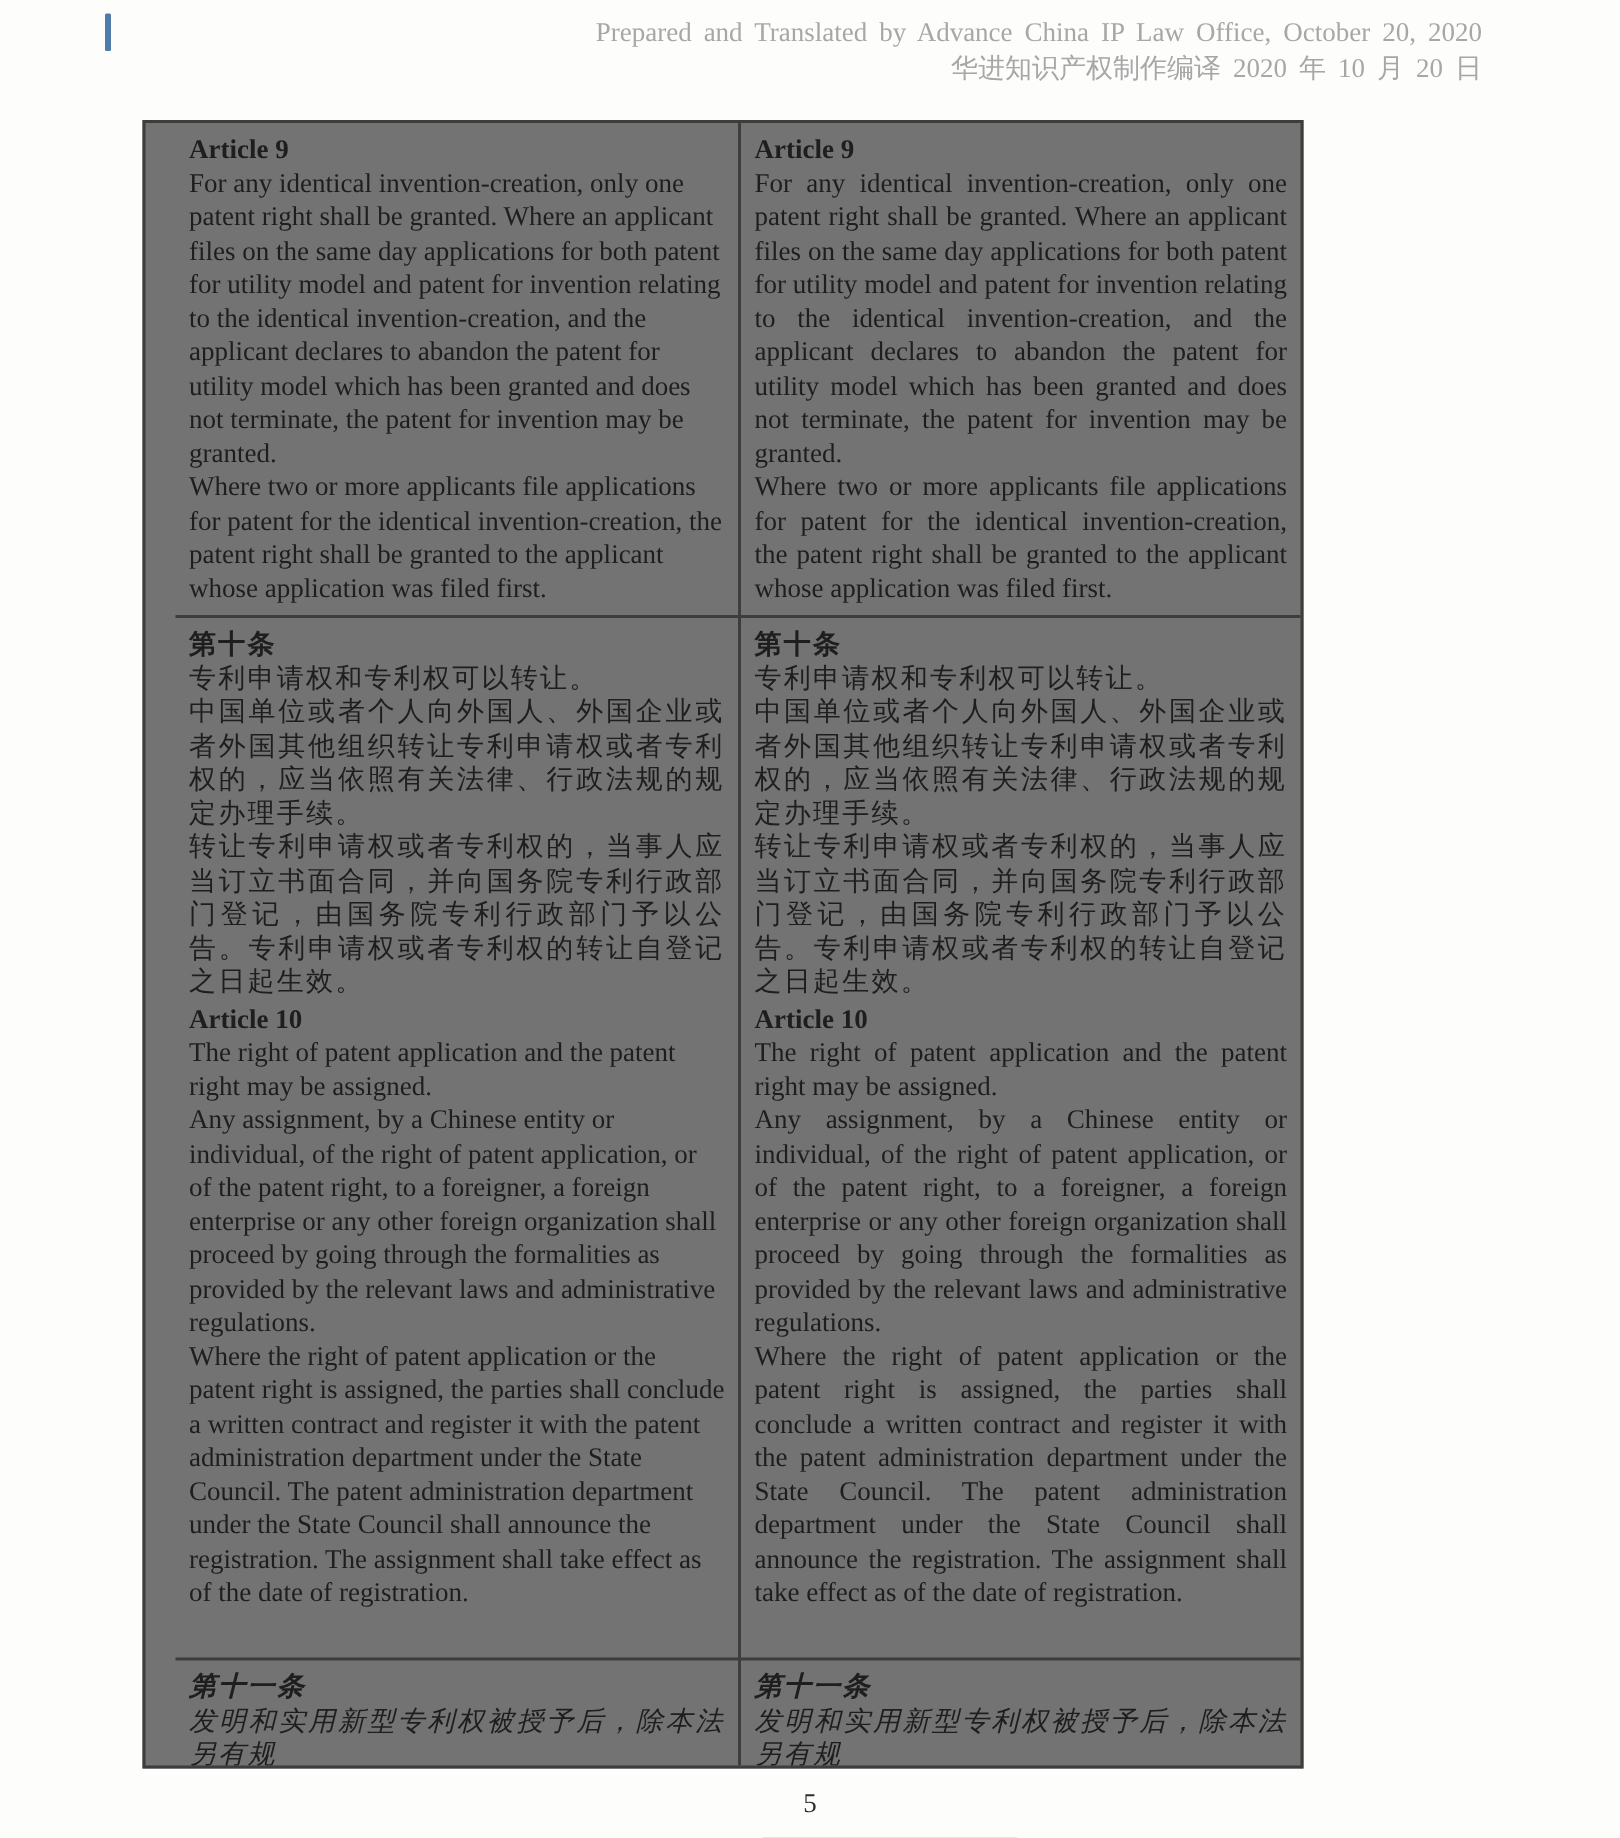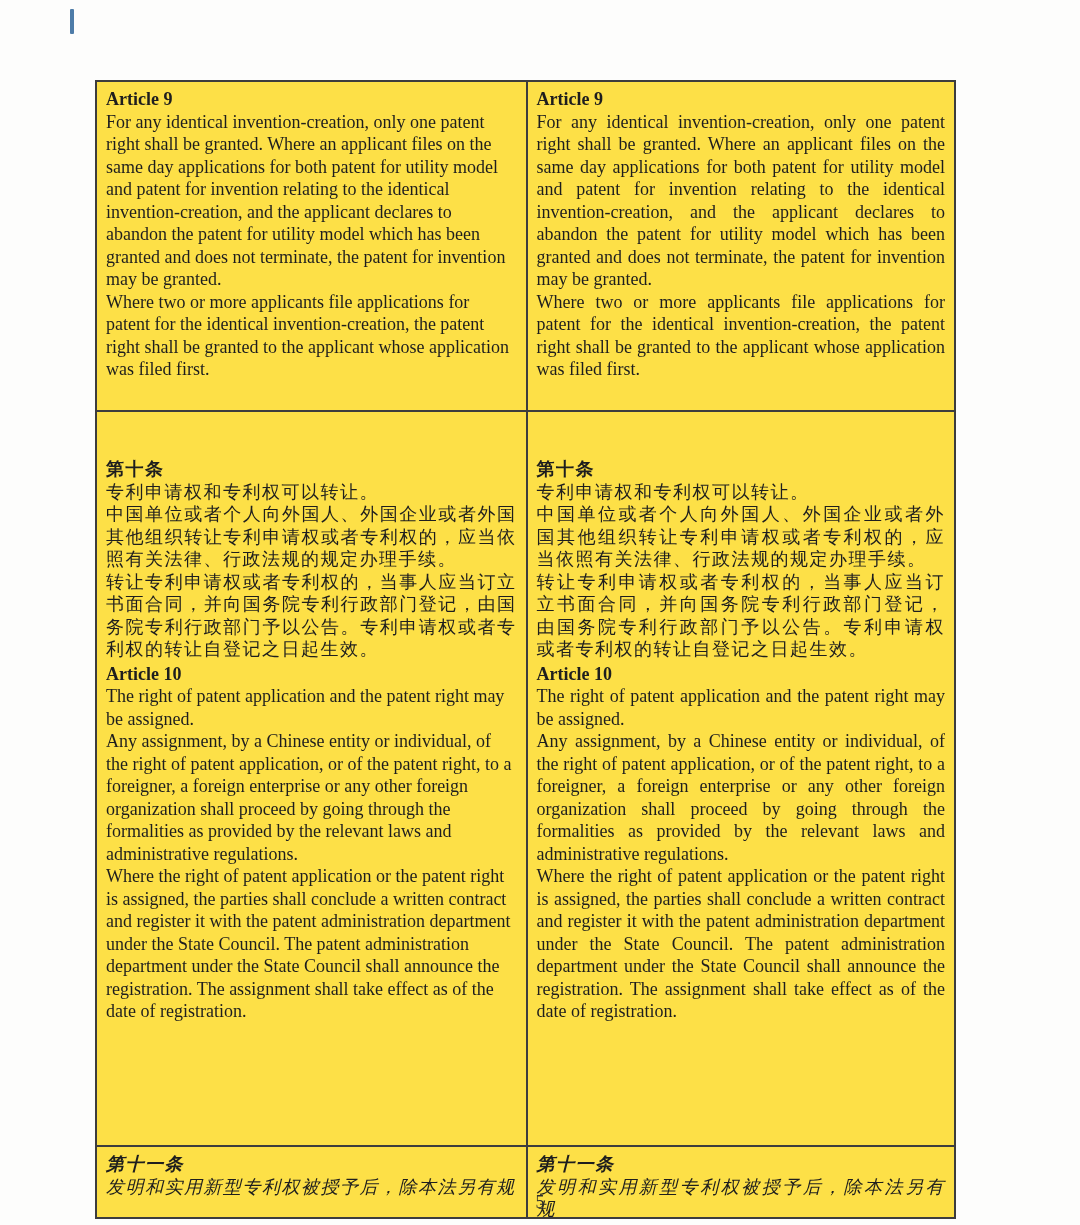--- a/index.html
+++ b/index.html
@@ -35,42 +35,43 @@
     text-align: right;
     color: #a7a7a7;
     font-size: 18px;
     line-height: 24px;
     word-spacing: 3.5px;
   }
   .comparison-table {
     position: absolute;
     left: 95px;
     top: 80px;
-    width: 861px;
+    width: 774px;
     display: flex;
     border: 2px solid #3d3d3d;
     box-sizing: border-box;
-    background: #fde047;
+    background: #737373;
+    padding-left: 20px;
   }
   .col {
     width: 50%;
     box-sizing: border-box;
   }
   .col-right {
     border-left: 2px solid #3d3d3d;
   }
   .cell {
     box-sizing: border-box;
     padding: 4px 9px 0 9px;
     overflow: hidden;
     border-bottom: 2px solid #3d3d3d;
   }
   .col .cell:last-child { border-bottom: none; }
   .cell:nth-child(1) { height: 330px; }
-  .cell:nth-child(2) { height: 695px; margin-top: 40px; }
+  .cell:nth-child(2) { height: 695px; }
   .cell:nth-child(3) { height: 70px; font-style: italic; }
   .cell > * + * { margin-top: 14px; }
   .blk-heading {
     font-weight: bold;
     margin: 0;
     padding-top: 2px;
   }
   .blk-para { margin: 0; }
   .blk-para[lang="zh"], .blk-heading[lang="zh"] {
     letter-spacing: 1.5px;
@@ -87,20 +88,24 @@
     font-size: 18px;
   }
 </style>
 </head>
 <body>
 
 <div class="page">
 
   <span class="cursor-marker"></span>
 
+  <div class="header">
+    <div>Prepared and Translated by Advance China IP Law Office, October 20, 2020</div>
+    <div>华进知识产权制作编译 2020 年 10 月 20 日</div>
+  </div>
 
   <div class="comparison-table">
     <div class="col col-left">
         <div class="cell">
           <div class="blk-heading" lang="en">Article 9</div>
           <p class="blk-para" lang="en">For any identical invention-creation, only one patent right shall be granted. Where an applicant files on the same day applications for both patent for utility model and patent for invention relating to the identical invention-creation, and the applicant declares to abandon the patent for utility model which has been granted and does not terminate, the patent for invention may be granted.</p>
           <p class="blk-para" lang="en">Where two or more applicants file applications for patent for the identical invention-creation, the patent right shall be granted to the applicant whose application was filed first.</p>
         </div>
         <div class="cell">
           <div class="blk-heading" lang="zh">第十条</div>

